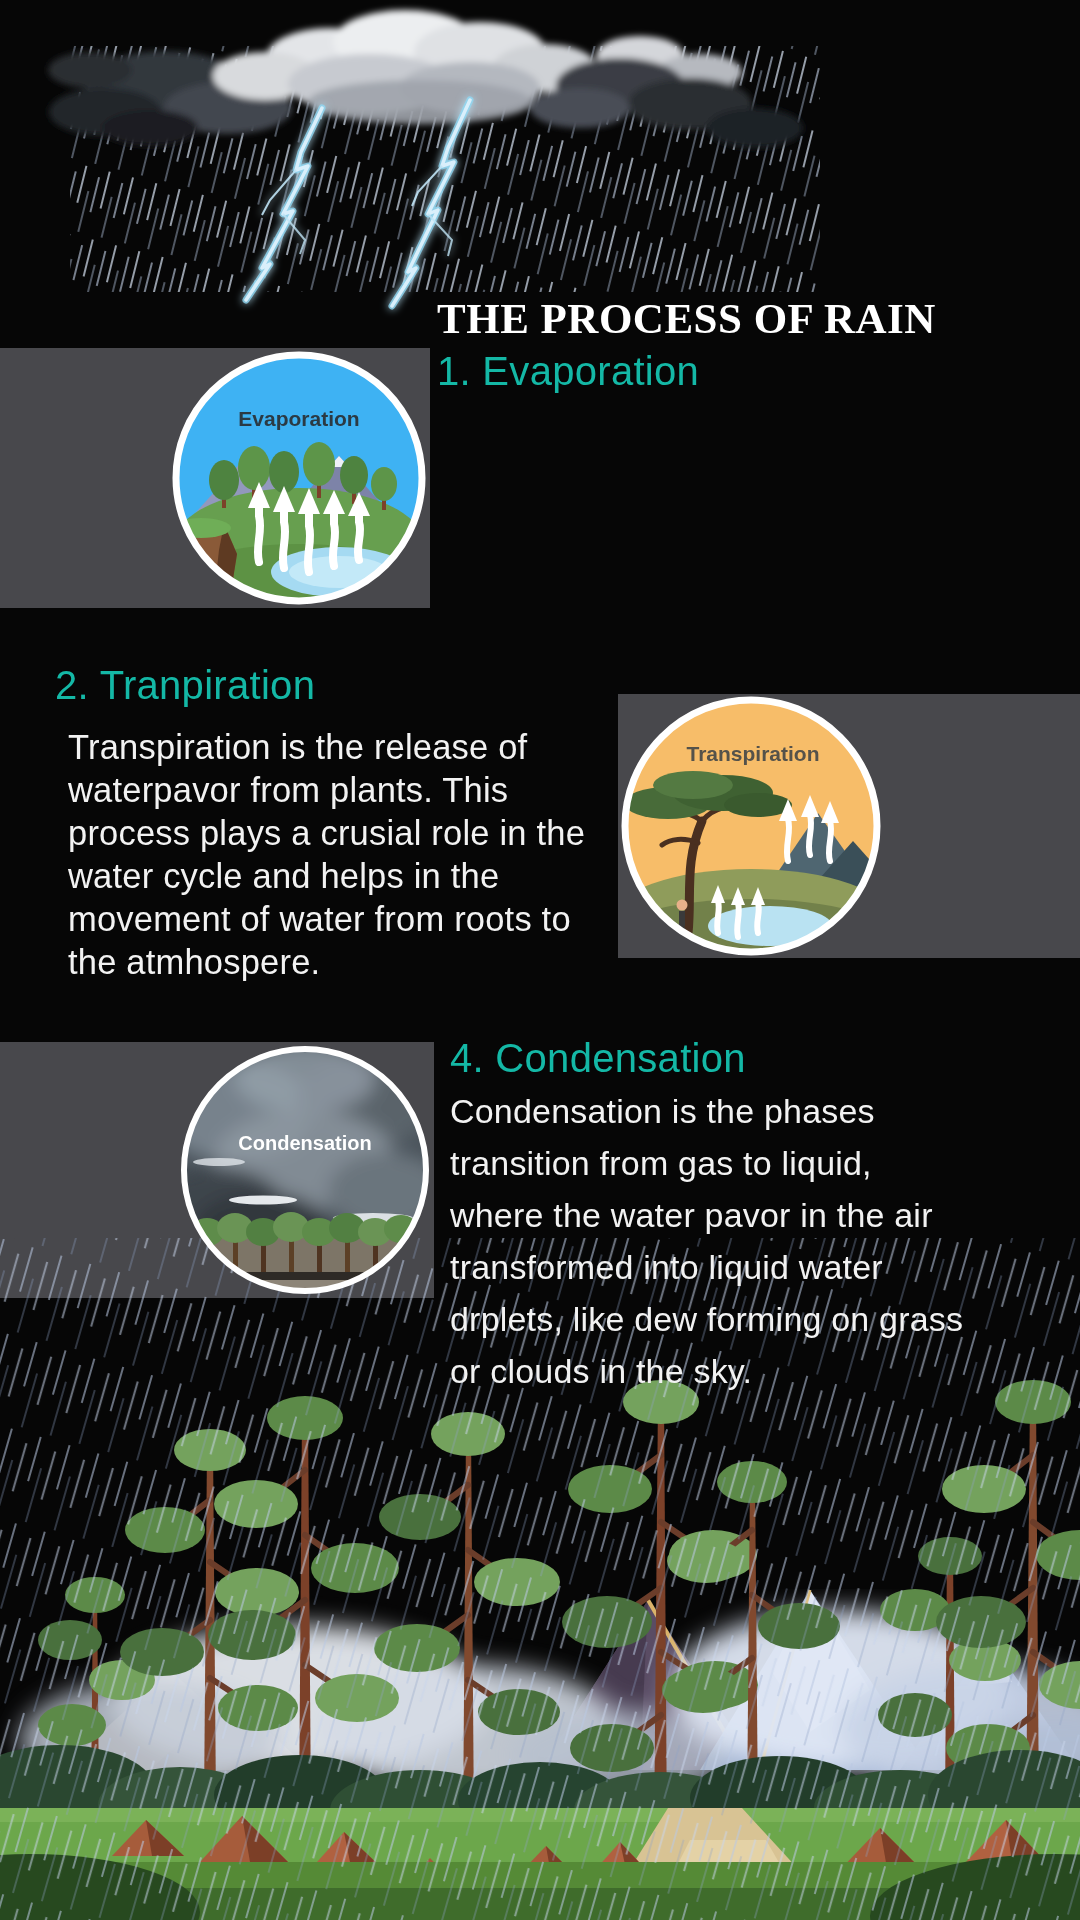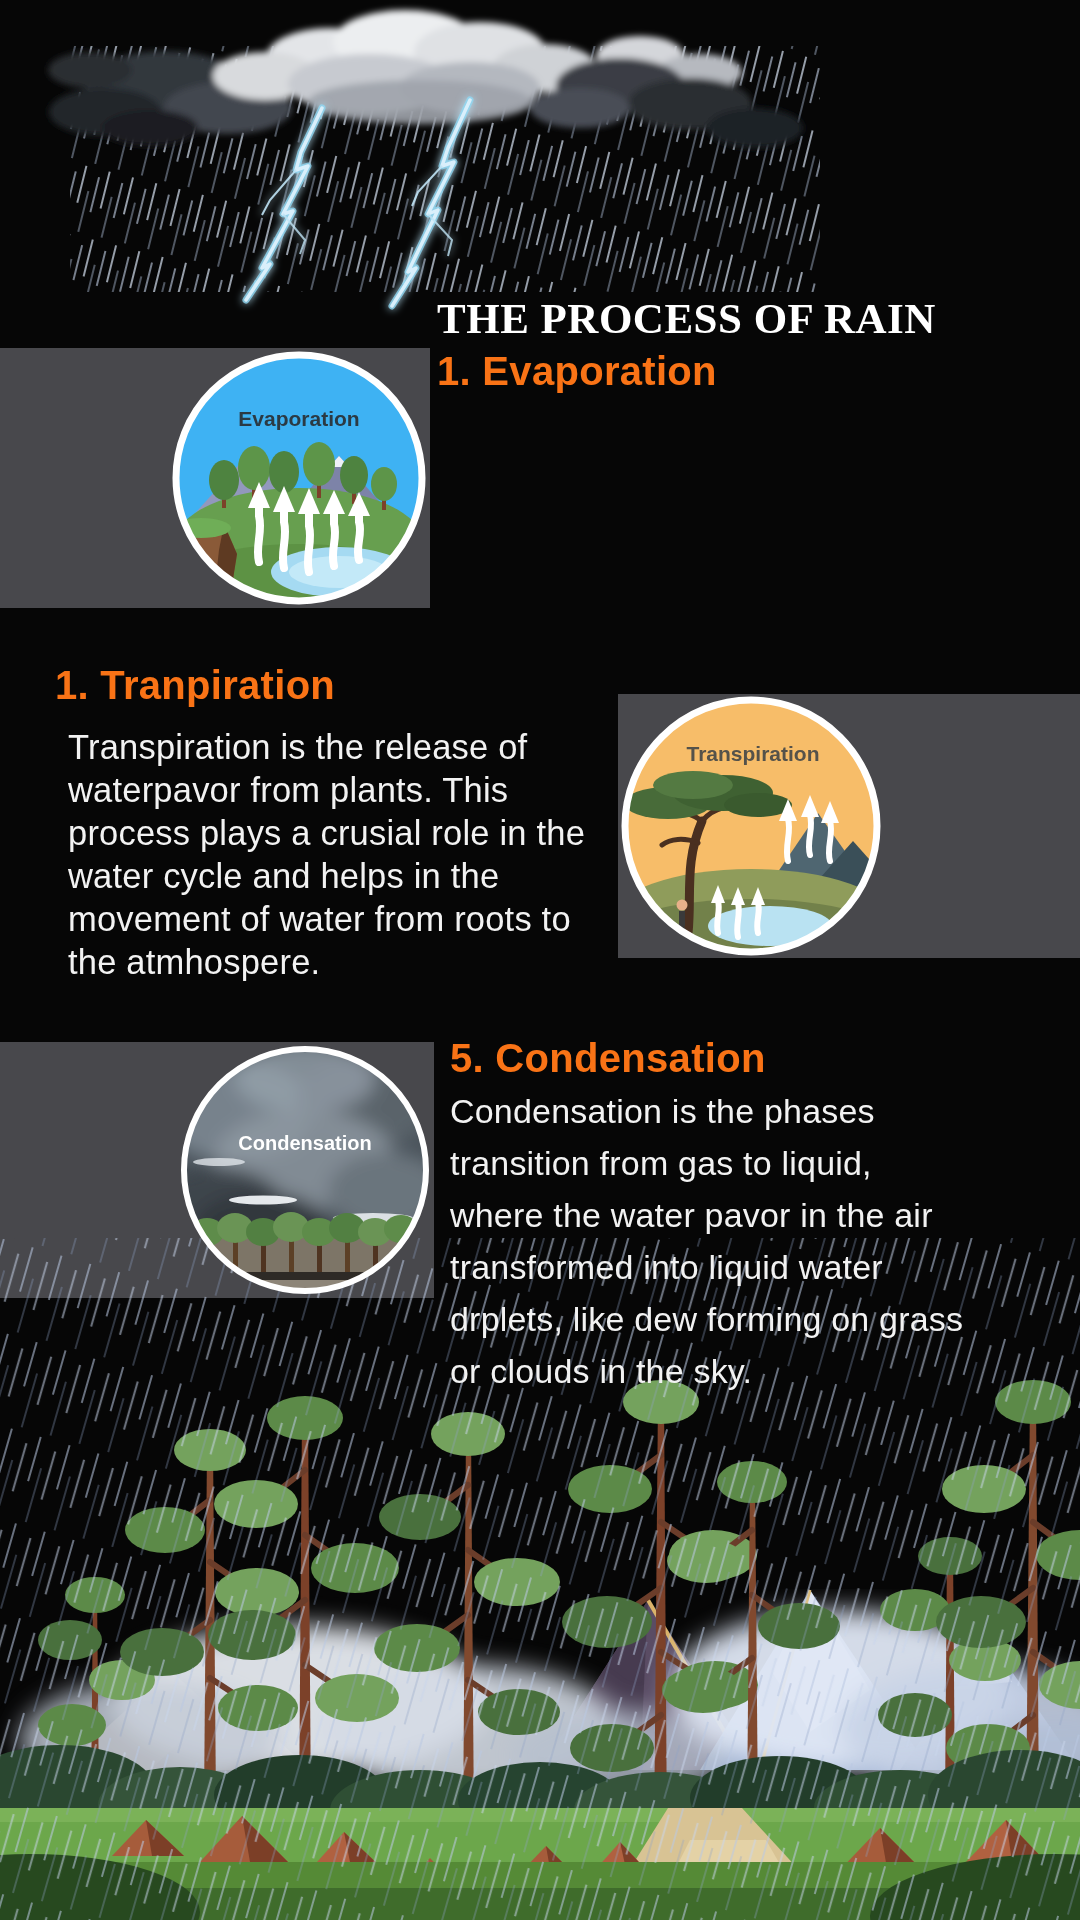--- a/index.html
+++ b/index.html
@@ -5,21 +5,21 @@
   html,body{margin:0;padding:0;background:#000;}
   .canvas{position:relative;width:1080px;height:1920px;margin:0 auto;background:#060606;
           overflow:hidden;font-family:"Liberation Sans",sans-serif;}
   .band{position:absolute;background:#48484c;z-index:1;}
   .storm{position:absolute;left:0;top:0;width:1080px;height:340px;z-index:4;}
   .forest{position:absolute;left:0;top:1300px;width:1080px;height:620px;z-index:2;}
   .rain-low{position:absolute;left:0;top:1238px;width:1080px;height:682px;z-index:3;}
   .circle-svg{position:absolute;z-index:4;}
   .page-title{position:absolute;left:437px;top:294px;z-index:5;color:#fff;
               font-family:"Liberation Serif",serif;font-weight:700;font-size:43px;letter-spacing:.5px;}
-  .sec-head{position:absolute;z-index:5;color:#f97316;font-size:40px;font-weight:700;letter-spacing:.3px;}
+  .sec-head{position:absolute;z-index:5;color:#14b8a6;font-size:40px;font-weight:400;letter-spacing:.3px;}
   .sec-body{position:absolute;z-index:5;color:#f2f2f2;font-size:34.5px;line-height:43px;
             white-space:pre-line;letter-spacing:.2px;}
   .h1{left:437px;top:349px;}
   .p1{left:450px;top:404px;}
   .h2{left:55px;top:663px;}
   .p2{left:68px;top:726px;}
   .h3{left:450px;top:1036px;}
   .p3{left:450px;top:1085px;font-size:34px;line-height:52px;}
   svg text{font-family:"Liberation Sans",sans-serif;}
 </style>
@@ -89,29 +89,29 @@
       <polyline points="470,100 448,148 442,166 454,162 428,214 438,210 408,272 416,268 392,306" fill="none" stroke="#d9effb" stroke-width="3.5" stroke-linejoin="round" stroke-linecap="round"></polyline>
       <polyline points="442,166 418,192 412,206" fill="none" stroke="#bfe3f5" stroke-width="2" opacity="0.9"></polyline>
       <polyline points="428,214 452,240 448,256" fill="none" stroke="#bfe3f5" stroke-width="2" opacity="0.8"></polyline>
     </g>
   </svg>
 
   <div class="page-title">THE PROCESS OF RAIN</div>
 
   <div class="sec-head h1">1. Evaporation</div>
 
-  <div class="sec-head h2">1. Tranpiration</div>
+  <div class="sec-head h2">2. Tranpiration</div>
   <div class="sec-body p2">Transpiration is the release of
 waterpavor from plants. This
 process plays a crusial role in the
 water cycle and helps in the
 movement of water from roots to
 the atmhospere.</div>
 
-  <div class="sec-head h3">5. Condensation</div>
+  <div class="sec-head h3">4. Condensation</div>
   <div class="sec-body p3">Condensation is the phases
 transition from gas to liquid,
 where the water pavor in the air
 transformed into liquid water
 drplets, like dew forming on grass
 or clouds in the sky.</div>
 
   <svg class="circle-svg" style="left:169px;top:348px;" width="260" height="260" viewBox="0 0 260 260">
     <defs>
         <clipPath id="clipE">

